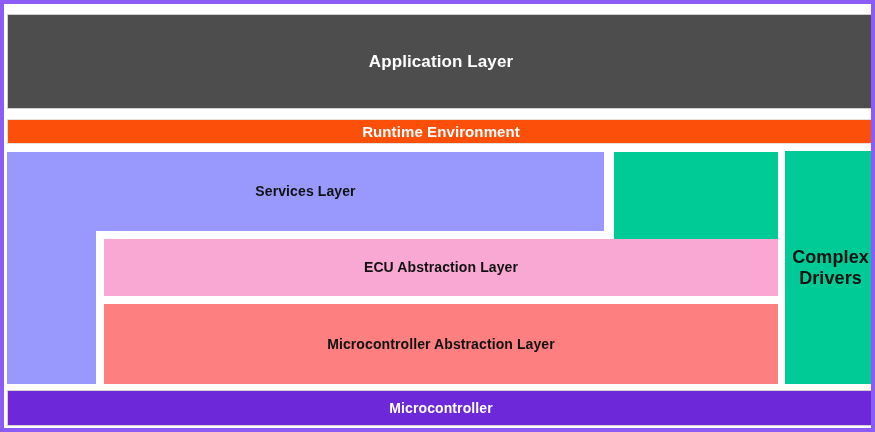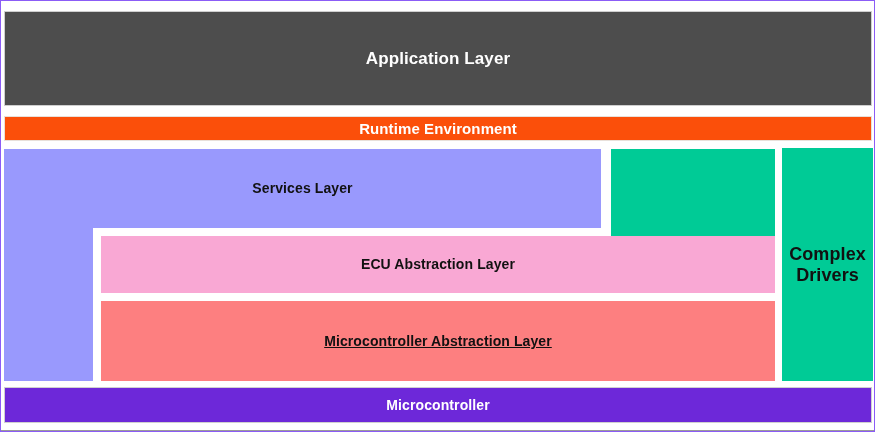--- a/index.html
+++ b/index.html
@@ -12,21 +12,21 @@
     font-family: "Liberation Sans", sans-serif;
   }
 
   #diagram-root {
     position: relative;
     width: 875px;
     height: 432px;
     background: #ffffff;
     overflow: hidden;
     box-sizing: border-box;
-    border: 1px solid #8b5cf6;
+    border: 4px solid #8b5cf6;
   }
 
   .layer {
     position: absolute;
     box-sizing: border-box;
     display: flex;
     align-items: center;
     justify-content: center;
     text-align: center;
   }
@@ -113,21 +113,20 @@
   #mcal-layer {
     left: 100px;
     top: 300px;
     width: 674px;
     height: 80px;
     background: #fd7f80;
   }
   #mcal-layer .layer-label {
     color: #111111;
     font-size: 14px;
-    text-decoration: underline;
   }
 
   
   #complex-drivers-layer {
     left: 781px;
     top: 147px;
     width: 91px;
     height: 233px;
     background: #00cb96;
   }

